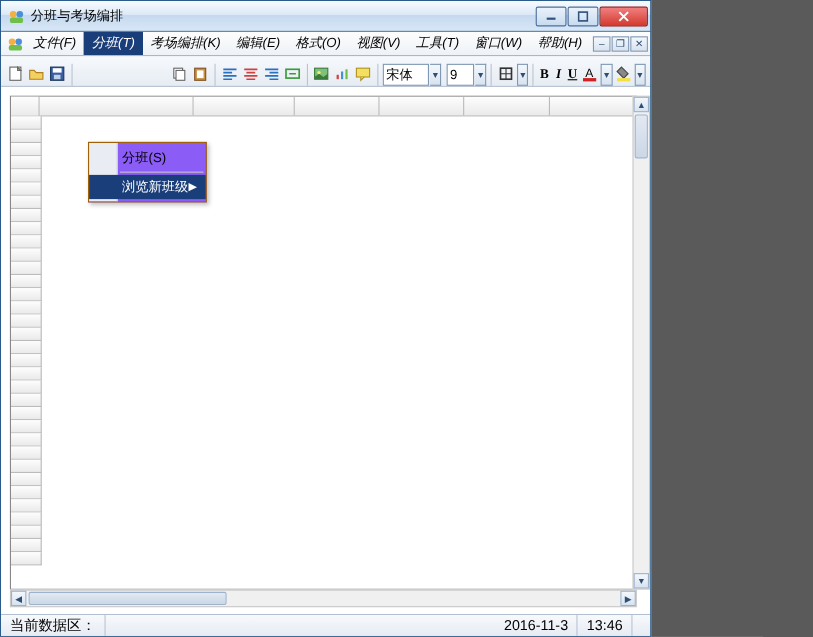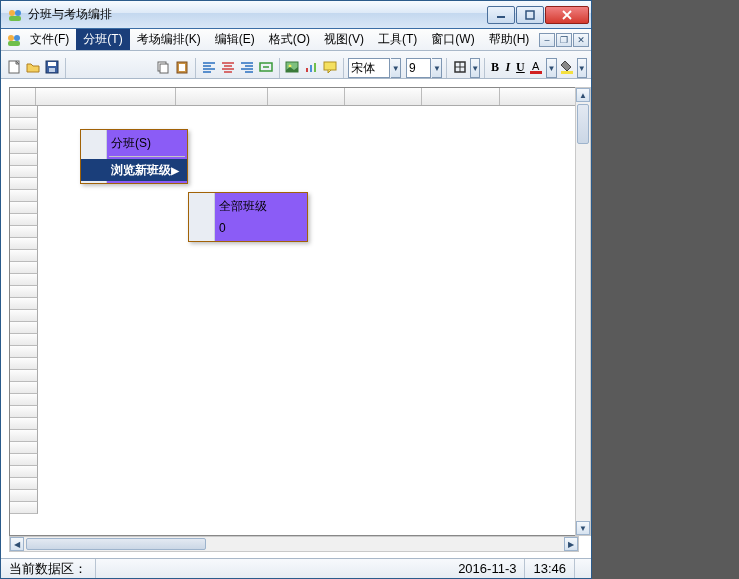--- a/index.html
+++ b/index.html
@@ -9,21 +9,21 @@
 
 .titlebar { height: 28px; background: linear-gradient(#f7fbff, #dde9f7 45%, #c4d8ef 46%, #d9e7f6); display: flex; align-items: center; padding: 0 2px 0 6px; border-bottom: 1px solid #3b6ea5; }
 .titlebar .app-icon { width: 16px; height: 16px; margin-right: 5px; display: flex; align-items: center; justify-content: center; }
 .titlebar .title { flex: 1; color: #000; font-size: 12px; }
 .titlebar .win-btns { display: flex; gap: 1px; }
 .titlebar .win-btn { width: 28px; height: 18px; border: 1px solid #4a6f9b; background: linear-gradient(#eaf2fb,#c9dbef); border-radius: 2px; display: flex; align-items: center; justify-content: center; font-size: 10px; color: #30547e; cursor: default; }
 .titlebar .win-btn.close { width: 44px; background: linear-gradient(#f08080,#d43a2f); border-color: #8f1f18; color: #fff; font-weight: bold; }
 
 .menubar { height: 22px; background: linear-gradient(#fdfdfd,#eef2f7); border-bottom: 1px solid #a9b8c9; display: flex; align-items: stretch; padding-left: 4px; position: relative; }
 .menubar .app-icon2 { width: 18px; display: flex; align-items: center; justify-content: center; }
-.menubar .menu-item { padding: 0 7px; display: flex; align-items: center; cursor: default; color: #000; }
+.menubar .menu-item { padding: 0 7px; display: flex; align-items: center; cursor: default; color: #000; font-style: italic; }
 .menubar .menu-item.active { background: #1a3e7a; color: #fff; }
 .menubar .mdi-btns { margin-left: auto; display: flex; align-items: center; gap: 0; padding-right: 2px; }
 .menubar .mdi-btn { width: 16px; height: 14px; border: 1px solid #7f97b3; background: linear-gradient(#f4f8fc,#d7e3f0); font-size: 9px; display: flex; align-items: center; justify-content: center; color: #2f4f73; margin-left: 1px; cursor: default; }
 
 .toolbar { height: 28px; background: linear-gradient(#f7f9fc,#e6ecf3); border-bottom: 1px solid #a9b8c9; display: flex; align-items: flex-end; padding: 0 4px; gap: 1px; }
 .tb-sep { width: 1px; height: 20px; background: #b8c4d2; margin: 0 3px; }
 .tb-btn { width: 22px; height: 22px; display: flex; align-items: center; justify-content: center; border: 1px solid transparent; cursor: default; }
 .tb-combo { height: 20px; border: 1px solid #7f97b3; background: #fff; font-size: 12px; padding: 0 2px; display: flex; align-items: center; }
 .tb-combo.font { width: 58px; }
 .tb-combo.size { width: 34px; }
@@ -45,21 +45,21 @@
 .hscroll { position: absolute; left: 8px; right: 12px; bottom: 6px; height: 16px; background: #f0f0f0; border: 1px solid #c9c9c9; }
 .hscroll .thumb { position: absolute; left: 16px; top: 1px; bottom: 1px; width: 180px; background: linear-gradient(#e3e9f2,#cbd7e6); border: 1px solid #9db3cc; border-radius: 2px; }
 .scroll-btn { position: absolute; width: 14px; height: 14px; background: linear-gradient(#f4f8fc,#d7e3f0); border: 1px solid #9db3cc; font-size: 8px; display: flex; align-items: center; justify-content: center; color: #2f4f73; }
 
 .statusbar { height: 20px; background: linear-gradient(#f7f9fc,#e6ecf3); border-top: 1px solid #a9b8c9; display: flex; align-items: center; font-size: 13px; }
 .statusbar .cell { padding: 0 8px; border-right: 1px solid #b8c4d2; height: 100%; display: flex; align-items: center; }
 .statusbar .spacer { flex: 1; }
 
 .dropdown { position: absolute; background: #8b5cf6; border: 1px solid #a16207; box-shadow: 2px 2px 4px rgba(0,0,0,0.25); z-index: 100; }
 .dropdown .dd-item { height: 22px; display: flex; align-items: center; padding: 0 28px 0 30px; cursor: default; position: relative; white-space: nowrap; }
-.dropdown .dd-item.hover { background: #1a3e7a; color: #fff; font-weight: bold; }
+.dropdown .dd-item.hover { background: #1a3e7a; color: #fff; }
 .dropdown .dd-sep { height: 1px; background: #c5c5c5; margin: 2px 2px 2px 28px; }
 .dropdown .dd-item .arrow { position: absolute; right: 8px; font-size: 10px; }
 .dropdown .icon-strip { position: absolute; left: 0; top: 0; bottom: 0; width: 26px; background: #e9edf3; border-right: 1px solid #c9d1db; }
 
 .dd1 { left: 79px; top: 50px; width: 108px; padding: 2px 0; }
 .dd2 { left: 187px; top: 113px; width: 120px; padding: 2px 0; }
 
 .watermark { position: absolute; right: 18px; bottom: 28px; font-size: 32px; color: rgba(120,120,120,0.18); font-weight: bold; letter-spacing: 2px; pointer-events: none; font-family: SimHei, sans-serif; }
 
 svg { display: block; }
@@ -302,25 +302,20 @@
 
     <div class="dropdown dd1">
       <div class="icon-strip"></div>
       <div class="dd-item">分班(S)</div>
       <div class="dd-sep"></div>
       <div class="dd-item hover">
         <span>浏览新班级</span>
         <span class="arrow">▶</span>
       </div>
     </div>
-    <div class="dropdown dd2">
-      <div class="icon-strip"></div>
-      <div class="dd-item">全部班级</div>
-      <div class="dd-item">0</div>
-    </div>
   </div>
 
   <div class="statusbar">
     <div class="cell">
       <span>当前数据区：</span>
     </div>
     <div class="spacer"></div>
     <div class="cell">2016-11-3</div>
     <div class="cell">13:46</div>
     <div style="width:16px"></div>

